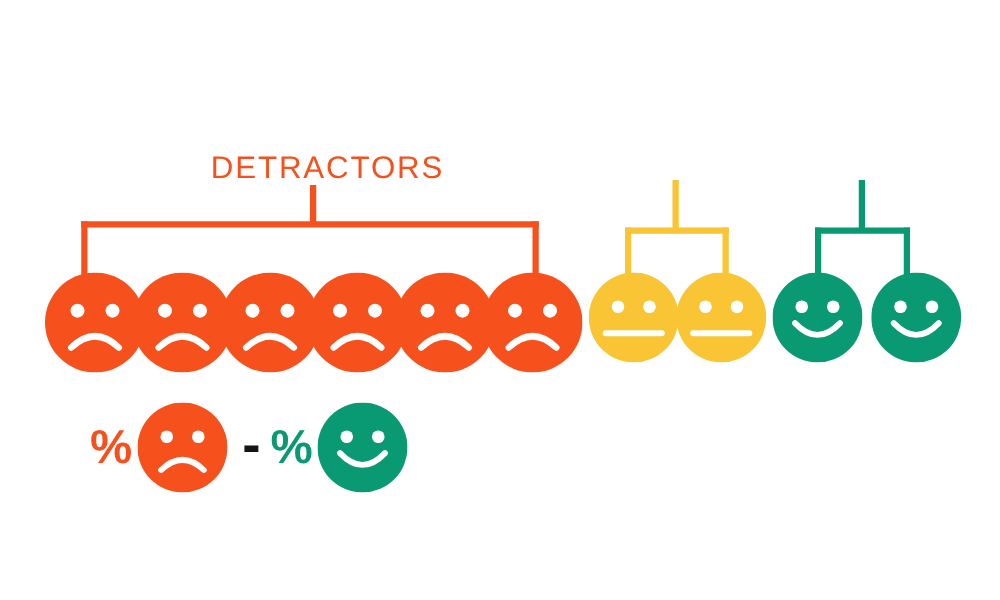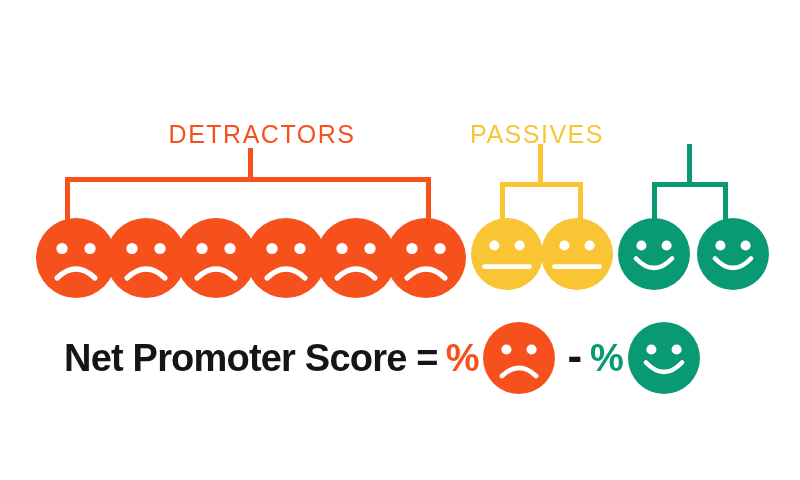--- a/index.html
+++ b/index.html
@@ -52,21 +52,20 @@
     font-size:44px; font-weight:bold; color:#151515;
     margin:0 8px 4px 12px;
   }
 </style>
 </head>
 <body>
 
 <div class="stage" style="background: rgb(255, 255, 255);">
 
   <div class="group-label label-detractors" style="color: rgb(246, 81, 29);">DETRACTORS</div>
-  <div class="group-label label-passives" style="color: rgb(249, 197, 53);">PASSIVES</div>
 
   <div class="stem stem-detractors" style="background: rgb(246, 81, 29);"></div>
   <div class="bracket bracket-detractors" style="border-color: rgb(246, 81, 29);"></div>
   <div class="stem stem-passives" style="background: rgb(249, 197, 53);"></div>
   <div class="bracket bracket-passives" style="border-color: rgb(249, 197, 53);"></div>
   <div class="stem stem-promoters" style="background: rgb(10, 154, 115);"></div>
   <div class="bracket bracket-promoters" style="border-color: rgb(10, 154, 115);"></div>
 
   <div class="faces-row faces-detractors">
       <span class="face">
@@ -149,21 +148,20 @@
         <svg width="72" height="72" viewBox="-40 -40 80 80">
           <circle cx="0" cy="0" r="40" fill="#0A9A73"></circle>
           <circle cx="-14" cy="-9.5" r="5.6" fill="#fff"></circle>
           <circle cx="14" cy="-9.5" r="5.6" fill="#fff"></circle>
           <path d="M -20 5 Q 0 26 20 5" fill="none" stroke="#fff" stroke-width="5.2" stroke-linecap="round"></path>
         </svg>
       </span>
     </div>
 
   <div class="formula">
-    <span class="formula-text" style="color: rgb(21, 21, 21);">Net Promoter Score =</span>
     <span class="formula-pct pct-detractor" style="color: rgb(246, 81, 29);">%</span>
     <span class="formula-face" id="formula-sad">
         <svg width="72" height="72" viewBox="-40 -40 80 80">
           <circle cx="0" cy="0" r="40" fill="#F6511D"></circle>
           <circle cx="-14" cy="-9.5" r="5.6" fill="#fff"></circle>
           <circle cx="14" cy="-9.5" r="5.6" fill="#fff"></circle>
           <path d="M -19 20 Q 0 2 19 20" fill="none" stroke="#fff" stroke-width="5.2" stroke-linecap="round"></path>
         </svg>
       </span>
     <span class="formula-minus" style="color: rgb(21, 21, 21);">-</span>

